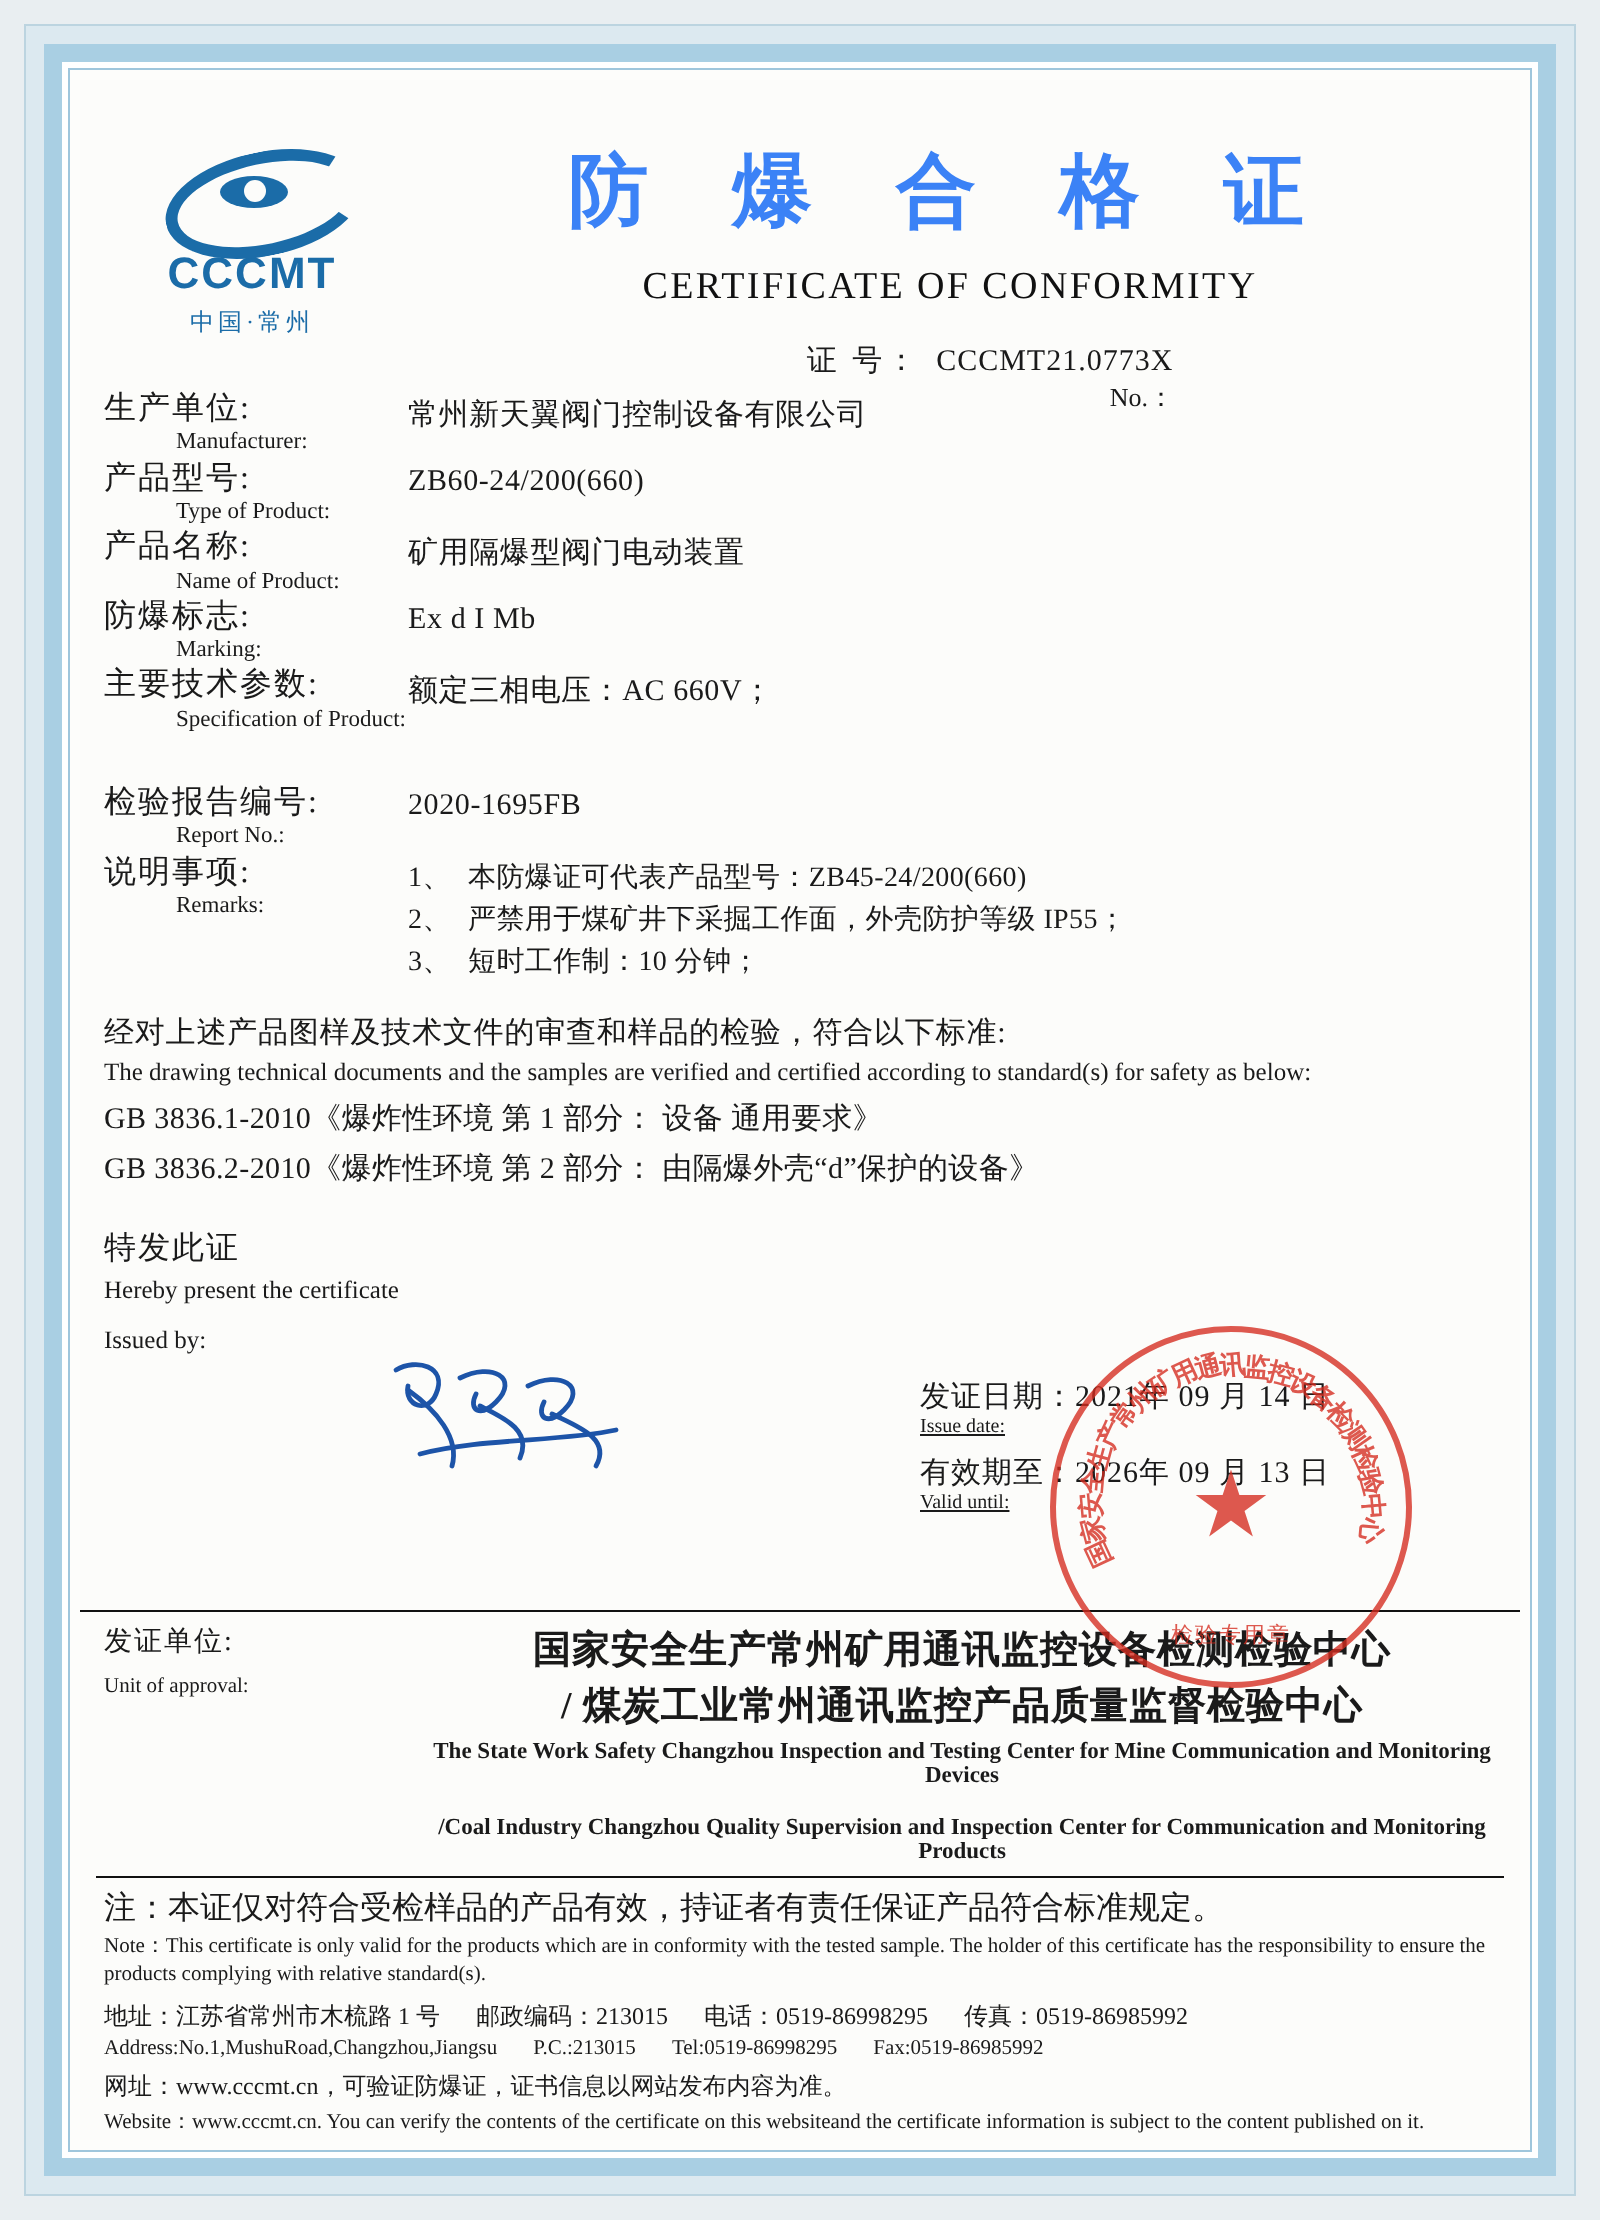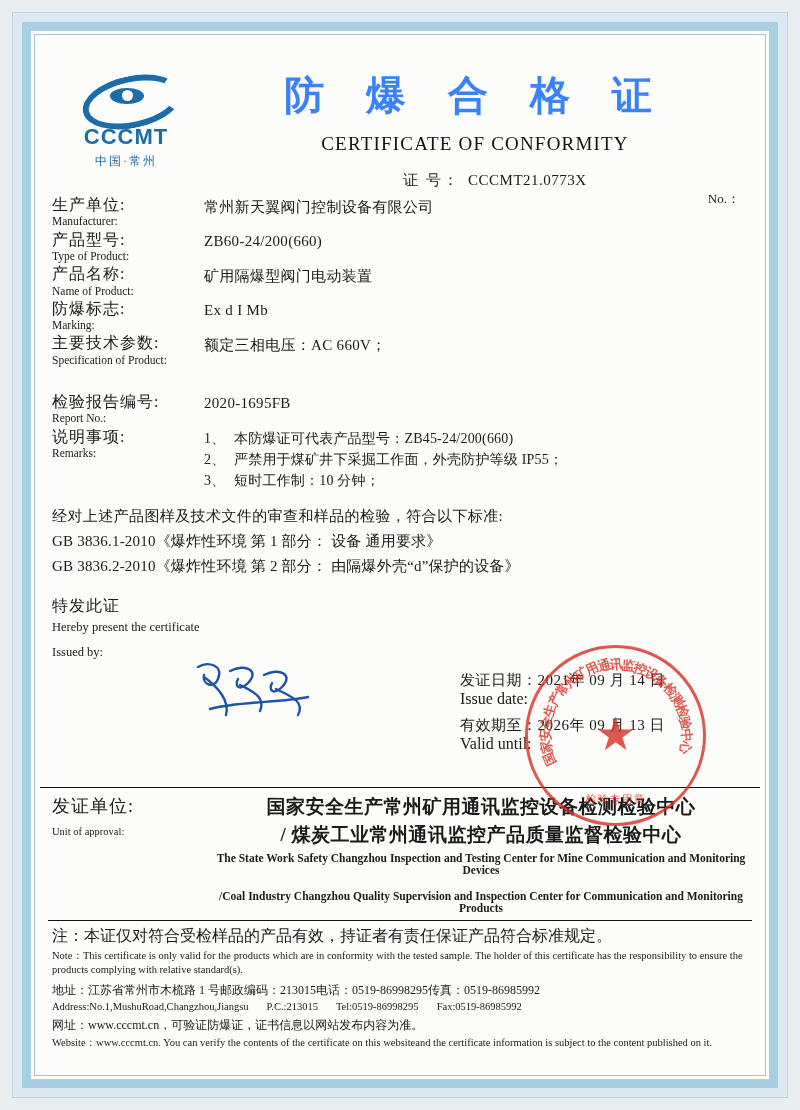--- a/index.html
+++ b/index.html
@@ -165,20 +165,21 @@
   .lbl .cn {
     font-size: 16px;
     letter-spacing: 1px;
     display: block;
   }
   .lbl .en {
     font-size: 11.5px;
     display: block;
     margin-top: 1px;
     font-family: "Liberation Serif", serif;
+    margin-left: 36px;
   }
   .val {
     flex: 1;
     font-size: 15px;
     padding-top: 2px;
     letter-spacing: 0.3px;
   }
   .val-sm { font-size: 14px; }
   .remark-line {
     display: flex;
@@ -235,21 +236,21 @@
     color: #1d54a8;
   }
   .dates {
     position: absolute;
     left: 420px;
     top: 26px;
     width: 330px;
   }
   .date-row { margin-bottom: 2px; }
   .date-cn { font-size: 15px; letter-spacing: 0.5px; }
-  .date-en { font-size: 16px; margin-bottom: 8px; }
+  .date-en { font-size: 10px; margin-bottom: 8px; text-decoration: underline; }
   .stamp {
     position: absolute;
     left: 485px;
     top: 0px;
     width: 175px;
     height: 175px;
     border: 3px solid #d52b1e;
     border-radius: 50%;
     opacity: 0.78;
     color: #d52b1e;
@@ -294,21 +295,21 @@
   }
   .issuer {
     display: flex;
     align-items: flex-start;
     padding-left: 12px;
   }
   .issuer-lbl {
     width: 150px;
     flex: 0 0 150px;
   }
-  .issuer-lbl .cn { font-size: 18px; display: block; letter-spacing: 1px; }
+  .issuer-lbl .cn { font-size: 14px; display: block; letter-spacing: 1px; }
   .issuer-lbl .en { font-size: 10.5px; display: block; margin-top: 8px; }
   .issuer-body { flex: 1; text-align: center; }
   .issuer-cn1 {
     font-size: 19px;
     font-weight: bold;
     letter-spacing: 0.5px;
   }
   .issuer-cn2 {
     font-size: 19px;
     font-weight: bold;
@@ -334,20 +335,21 @@
   .notes {
     padding-left: 12px;
     padding-right: 8px;
   }
   .note-cn { font-size: 16px; }
   .note-en { font-size: 10.5px; margin-top: 2px; line-height: 1.35; }
   .addr-cn {
     font-size: 12px;
     margin-top: 5px;
     display: flex;
+    gap: 18px;
   }
   .addr-en {
     font-size: 10.5px;
     margin-top: 2px;
     display: flex;
     gap: 18px;
   }
   .web-cn { font-size: 12px; margin-top: 5px; }
   .web-en { font-size: 10.5px; margin-top: 2px; }
 </style>
@@ -370,21 +372,21 @@
         </div>
         <div class="logo-text">CCCMT</div>
         <div class="logo-sub">中国·常州</div>
       </div>
 
       <div class="titles">
         <div class="title-cn">防 爆 合 格 证</div>
         <div class="title-en">CERTIFICATE  OF  CONFORMITY</div>
         <div class="cert-no">
           <div class="lbl-cn"><span>证 号：</span><span class="val">CCCMT21.0773X</span></div>
-          <div class="lbl-en" style="text-align:right; padding-left:152px;"><span>No.：</span></div>
+          <div class="lbl-en" style="text-align:center; padding-left:152px;"><span>No.：</span></div>
         </div>
       </div>
     </div>
 
     <div class="fields">
 
       <div class="row">
         <div class="lbl">
           <span class="cn">生产单位:</span>
           <span class="en">Manufacturer:</span>
@@ -449,20 +451,21 @@
           <div class="remark-line">
             <span class="remark-num">3、</span>
             <span>短时工作制：10 分钟；</span>
           </div>
         </div>
       </div>
     </div>
 
     <div class="statement">
       <div class="st-cn">经对上述产品图样及技术文件的审查和样品的检验，符合以下标准:</div>
+      <div class="st-en">The drawing technical documents and the samples are verified and certified according to standard(s) for safety as below:</div>
       <div class="std-line">GB 3836.1-2010《爆炸性环境 第 1 部分： 设备 通用要求》</div>
       <div class="std-line">GB 3836.2-2010《爆炸性环境 第 2 部分： 由隔爆外壳“d”保护的设备》</div>
 
       <div class="hereby-cn">特发此证</div>
       <div class="hereby-en">Hereby present the certificate</div>
     </div>
 
     <div class="sign-zone">
       <div class="approve-en">Issued by:</div>
 

